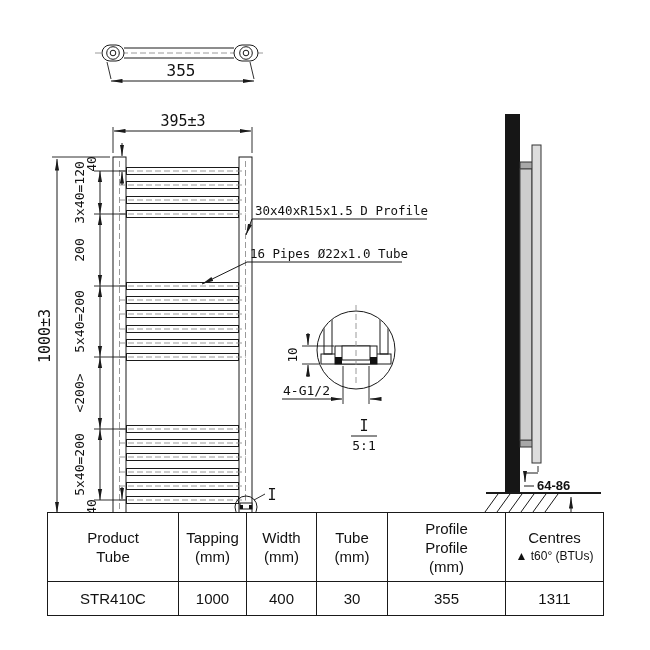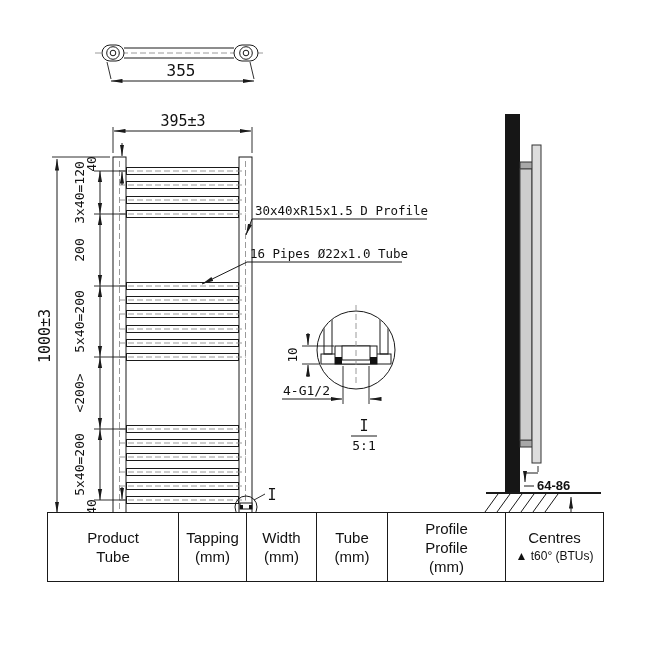--- a/index.html
+++ b/index.html
@@ -243,15 +243,23 @@
     <td class="hdr">
       <div>Profile</div>
       <div>Profile</div>
       <div>(mm)</div>
     </td>
     <td class="hdr">
       <div>Centres</div>
       <div class="fit">▲ t60° (BTUs)</div>
     </td>
   </tr>
+  <tr>
+    <td class="val">STR410C</td>
+    <td class="val">1000</td>
+    <td class="val">400</td>
+    <td class="val">30</td>
+    <td class="val">355</td>
+    <td class="val">1311</td>
+  </tr>
 </tbody>
     </table>
 </div>
 
 </body></html>

